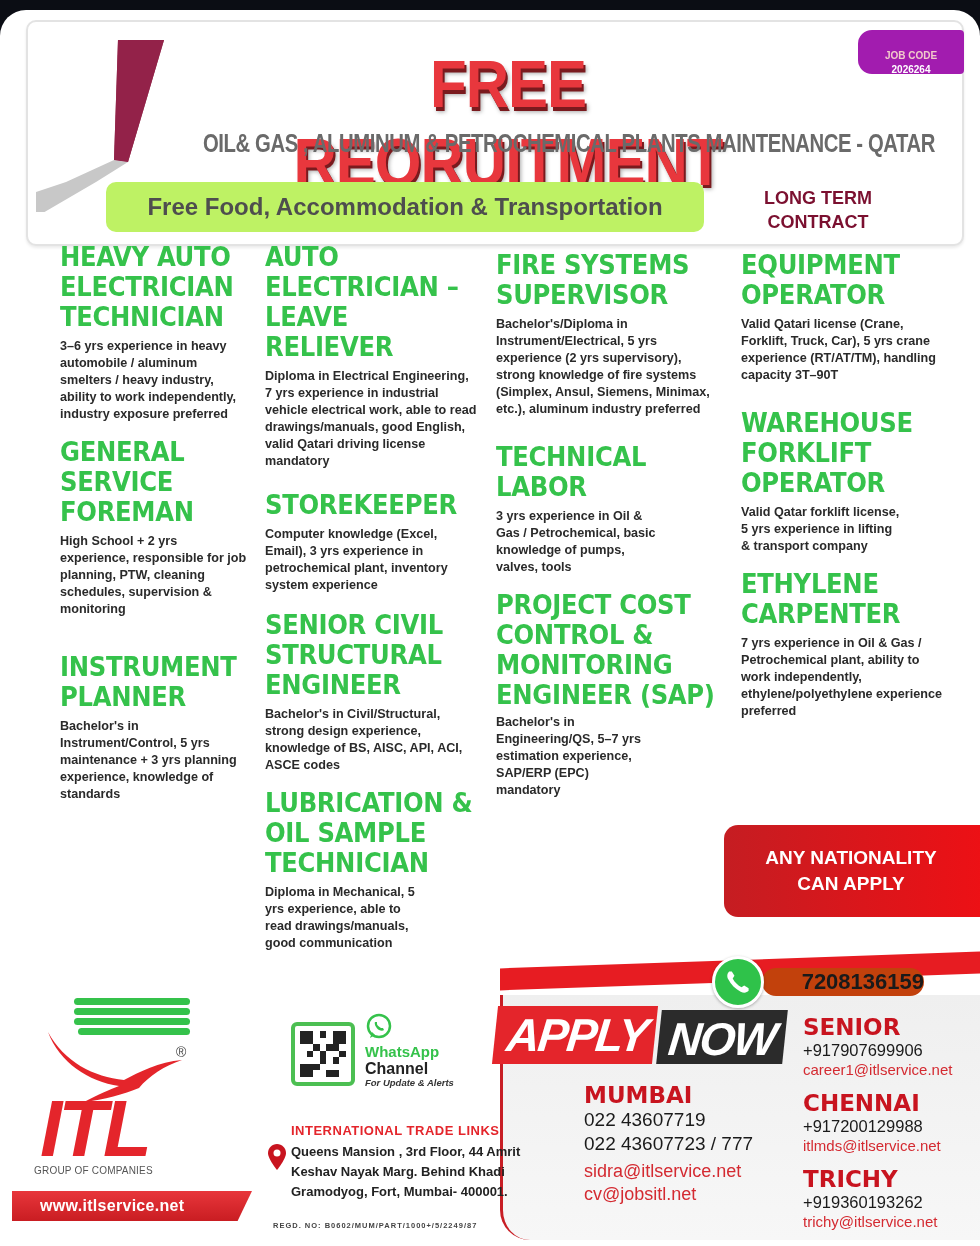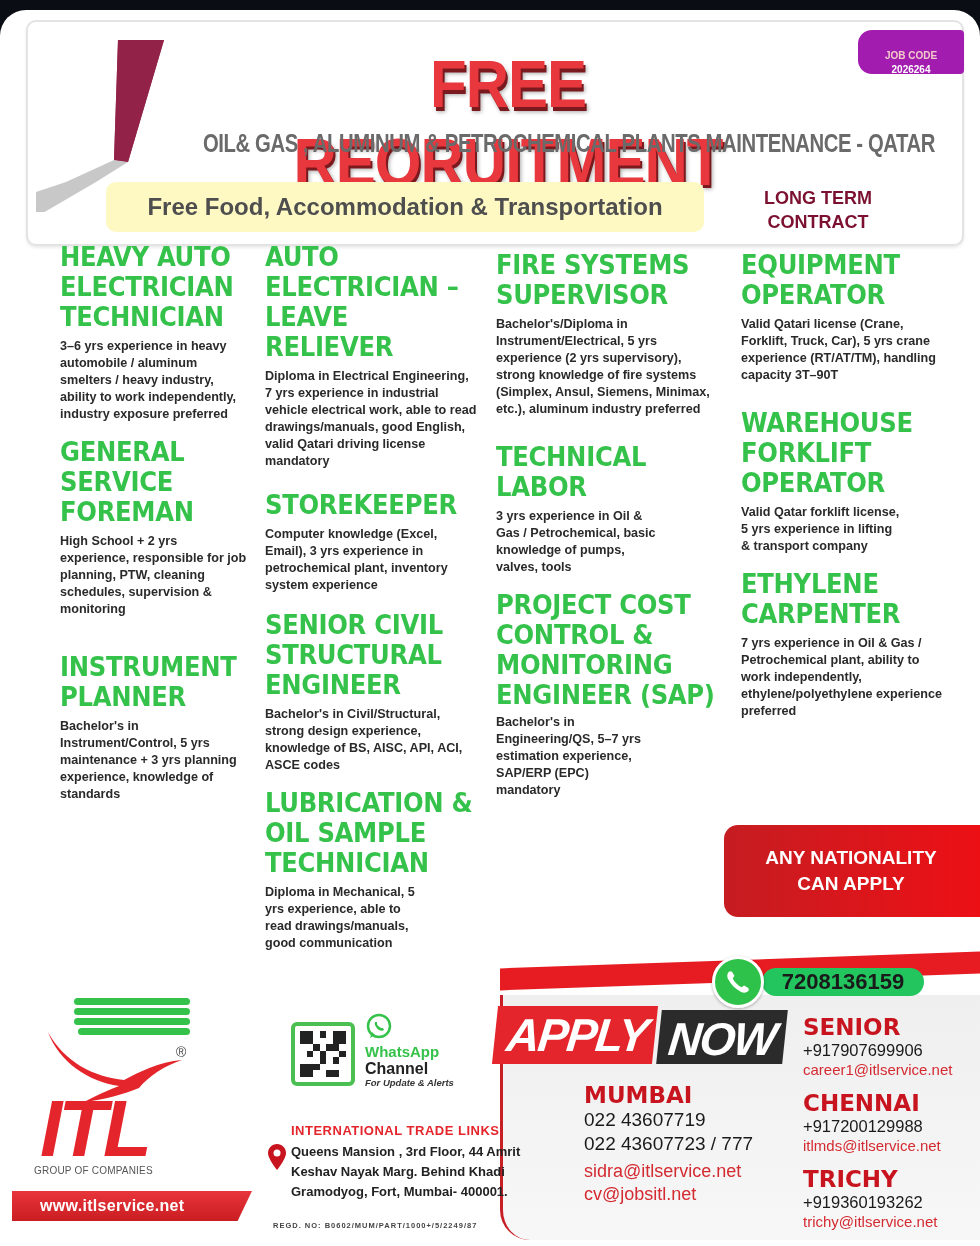--- a/index.html
+++ b/index.html
@@ -7,37 +7,37 @@
   body { font-family: "Liberation Sans", sans-serif; position: relative; }
   .page { position: absolute; left: 0; top: 10px; width: 980px; height: 1236px; background: #ffffff; border-radius: 26px 26px 0 0; overflow: hidden; }
 
   
   .header-panel { position: absolute; left: 26px; top: 10px; width: 938px; height: 226px; border: 2px solid #e3e3e3; border-radius: 10px; background: #fff; box-shadow: 0 2px 3px rgba(0,0,0,0.08); }
   .flag-swoosh { position: absolute; left: 8px; top: 10px; width: 150px; height: 180px; }
   .job-code { position: absolute; right: -2px; top: 8px; width: 106px; height: 44px; background: #a21caf; border-radius: 14px 4px 4px 14px; color: #fff; text-align: center; font-weight: bold; font-size: 10px; line-height: 14px; padding-top: 19px; }
   .job-code .lbl { color: #f1c9cb; }
   .main-title { position: absolute; left: 180px; top: 32px; width: 600px; text-align: center; font-family: "Liberation Sans", sans-serif; font-weight: bold; font-size: 60px; letter-spacing: -1px; color: #e8373d; transform: scaleY(1.12); text-shadow: 2px 3px 0 #7a1a1e, 3px 4px 4px rgba(0,0,0,0.35); }
   .subtitle { position: absolute; left: 88px; top: 106px; width: 790px; text-align: center; font-weight: bold; font-size: 26px; color: #6a6a6a; transform: scaleX(0.78); transform-origin: center; letter-spacing: -0.5px; white-space: nowrap; }
-  .benefit-pill { position: absolute; left: 78px; top: 160px; width: 598px; height: 50px; background: #fef9c3; border-radius: 10px; font-weight: bold; font-size: 24px; color: #4e4e4e; text-align: center; line-height: 50px; }
+  .benefit-pill { position: absolute; left: 78px; top: 160px; width: 598px; height: 50px; background: #bef264; border-radius: 10px; font-weight: bold; font-size: 24px; color: #4e4e4e; text-align: center; line-height: 50px; }
   .contract { position: absolute; left: 700px; top: 164px; width: 180px; text-align: center; font-weight: bold; font-size: 18px; line-height: 24px; color: #7b1030; }
 
   
   .col { position: absolute; }
   .job { margin-bottom: 14px; }
   .job-title { color: #35c24b; font-weight: bold; font-size: 27px; line-height: 30px; letter-spacing: -0.3px; font-family: "DejaVu Sans", sans-serif; font-stretch: condensed; }
   .job-desc { color: #2a2a2a; font-weight: bold; font-size: 12.6px; line-height: 17px; margin-top: 6px; }
 
   .nationality { position: absolute; left: 724px; top: 815px; width: 280px; height: 92px; background: linear-gradient(90deg, #c51d22, #f00f14); border-radius: 14px; color: #fff; font-weight: bold; font-size: 19px; line-height: 26px; padding: 20px 0 0 0; }
   .nationality span { display: block; width: 254px; text-align: center; }
 
   
   .red-band { position: absolute; left: 500px; top: 950px; width: 480px; height: 22px; background: #e71c22; transform: skewY(-2deg); }
   .grey-card { position: absolute; left: 500px; top: 985px; width: 480px; height: 245px; background: linear-gradient(180deg,#efefef,#f7f7f7); border-left: 3px solid #c81e25; border-radius: 0 0 0 30px; }
   .wa-bubble { position: absolute; left: 712px; top: 946px; width: 52px; height: 52px; border-radius: 50%; background: #2fc24a; border: 3px solid #fff; box-shadow: 0 1px 3px rgba(0,0,0,0.3); }
-  .wa-phone { position: absolute; left: 762px; top: 958px; width: 162px; height: 28px; background: #22c55e; border-radius: 14px; font-size: 22px; font-weight: bold; color: #1a1a1a; text-align: center; line-height: 28px; }
+  .wa-phone { position: absolute; left: 762px; top: 958px; width: 162px; height: 28px; background: #c2410c; border-radius: 14px; font-size: 22px; font-weight: bold; color: #1a1a1a; text-align: right; line-height: 28px; }
 
   .apply-now { position: absolute; left: 495px; top: 996px; height: 58px; display: flex; }
   .apply { background: #e4252b; color: #fff; font-weight: bold; font-style: italic; font-size: 46px; line-height: 58px; padding: 0 8px 0 12px; transform: skewX(-6deg); letter-spacing: -2px; }
   .now { background: #2b2b2b; color: #fff; font-weight: bold; font-style: italic; font-size: 46px; line-height: 58px; padding: 0 10px; margin-left: 4px; margin-top: 4px; transform: skewX(-6deg); letter-spacing: -2px; }
 
   .office-h { color: #c8141f; font-weight: bold; font-size: 23px; line-height: 26px; font-family: "DejaVu Sans", sans-serif; }
   .office-p { color: #1a1a1a; font-size: 18px; line-height: 24px; }
   .office-e { color: #d42a31; font-size: 16.5px; line-height: 22px; }
   .mumbai { position: absolute; left: 584px; top: 1072px; width: 210px; }
   .mumbai .office-p { font-size: 19px; }

